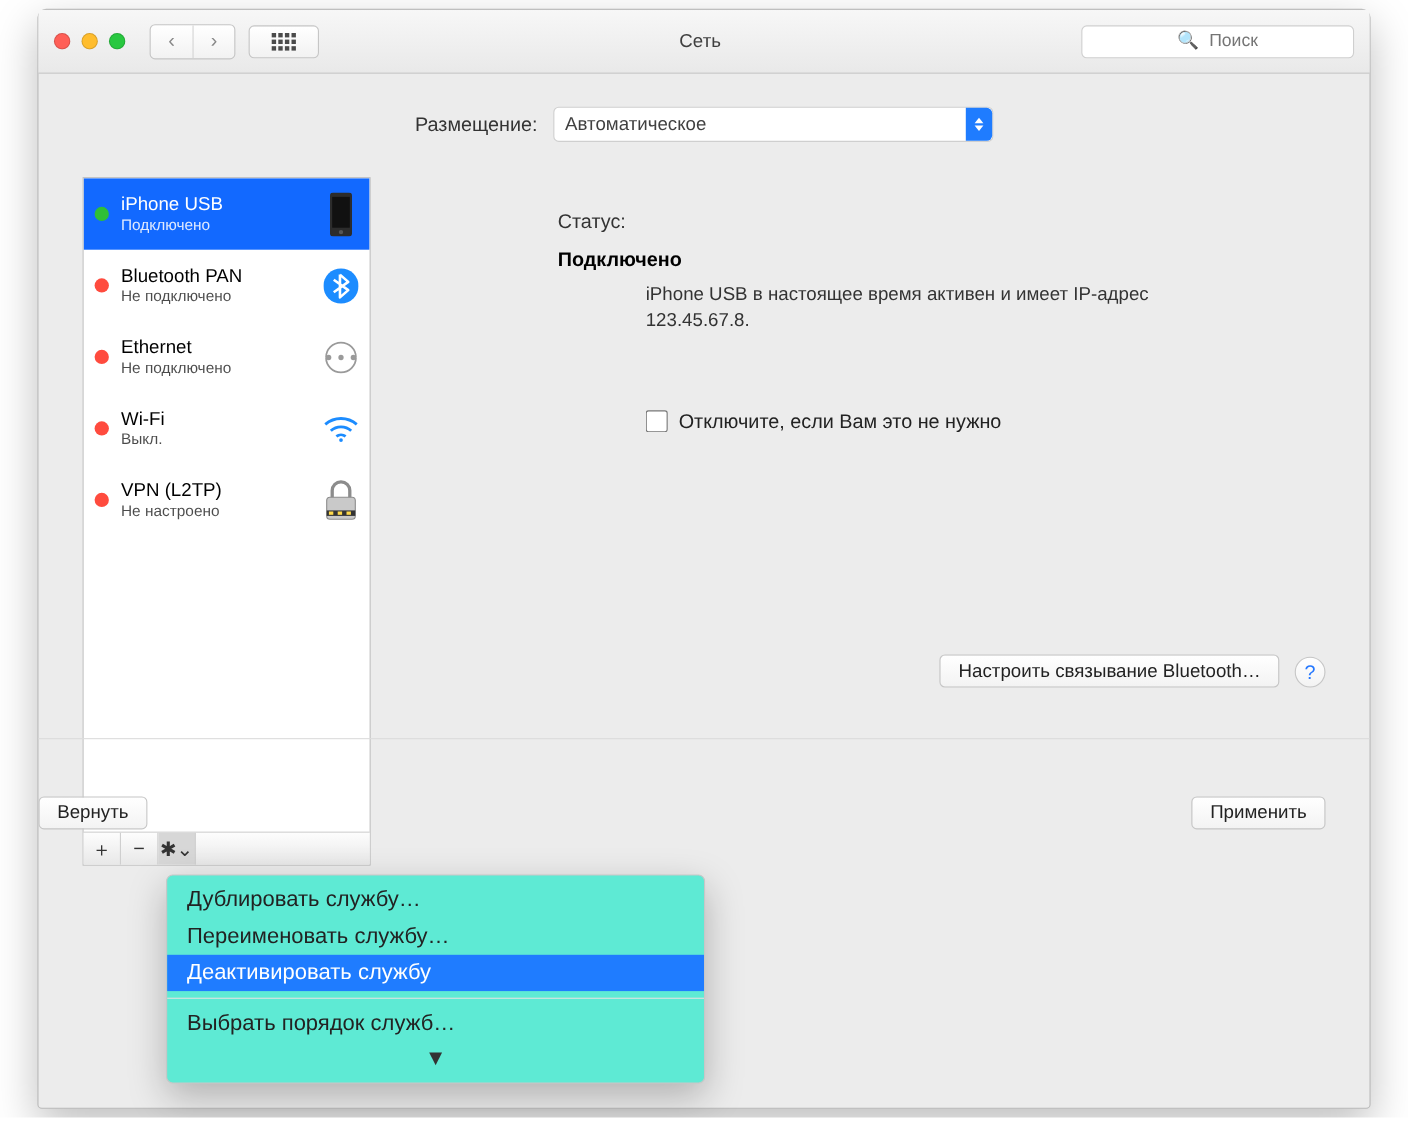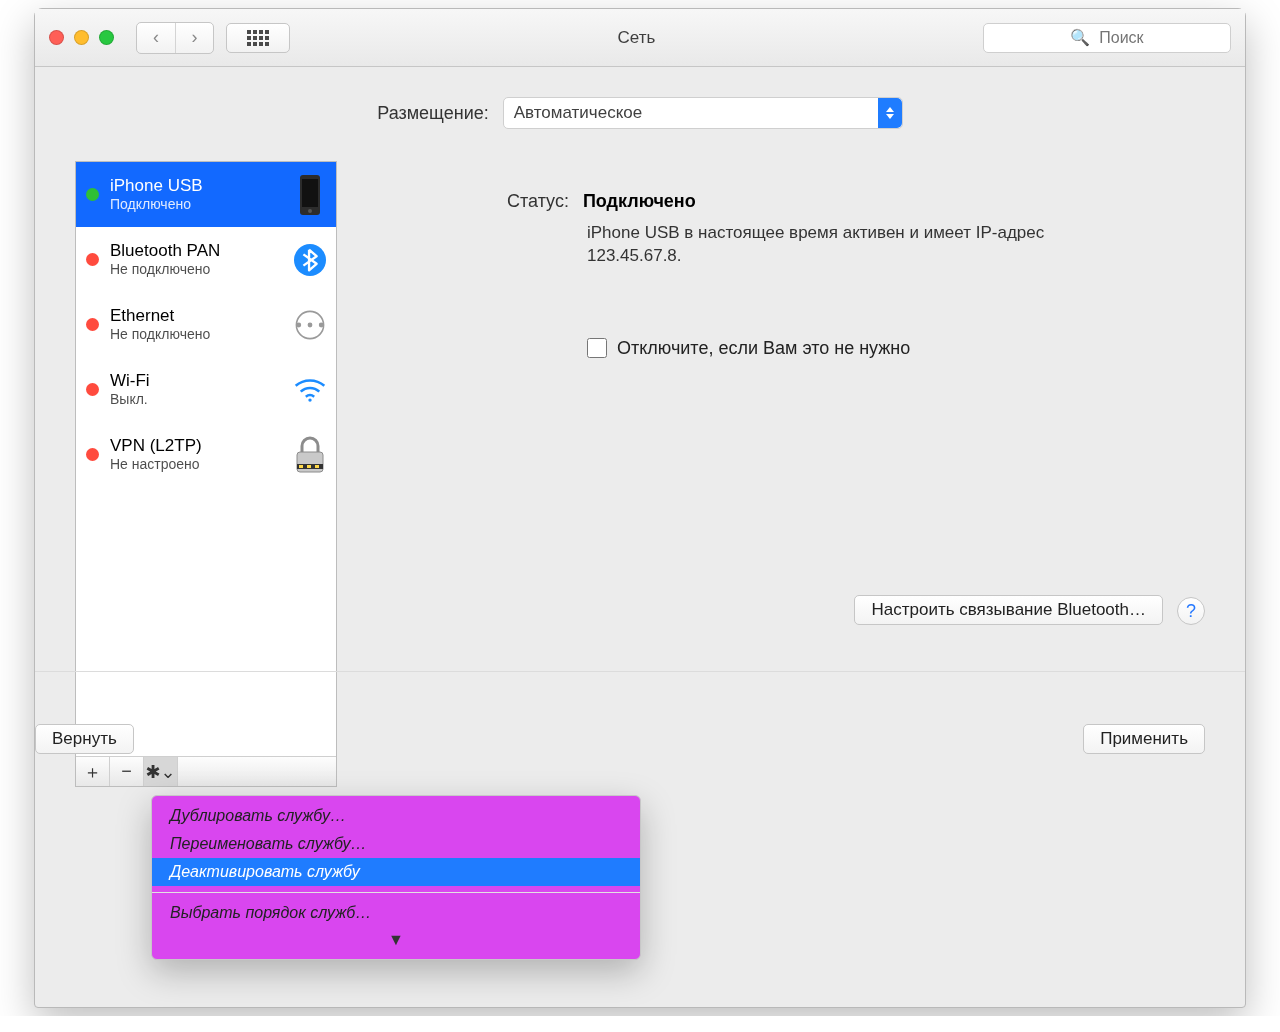--- a/index.html
+++ b/index.html
@@ -49,36 +49,36 @@
   .dot.green{background:#2fbf36;} .dot.red{background:#ff4b3e;}
   .svc .txt { flex:1; }
   .svc .name { font-size:17px; line-height:1.1; }
   .svc .sub  { font-size:14px; opacity:.7; }
   .svc.selected .sub { color:#dfeaff; opacity:1; }
   .svc .icon { width:32px; height:42px; display:flex; align-items:center; justify-content:center; flex-shrink:0; }
   .sbtools { position:absolute; bottom:0; left:0; right:0; height:30px; border-top:1px solid #cfcfcf; display:flex; background:linear-gradient(#fdfdfd,#e8e8e8); }
   .sbtools .tbtn { width:34px; display:flex; align-items:center; justify-content:center; border-right:1px solid #cfcfcf; font-size:18px; color:#333; }
   .sbtools .gear { background:#d7d7d7; }
   .main { flex:1; padding-top:2px; }
-  .statusrow { display:flex; gap:14px; margin: 28px 0 0 150px; font-size:18px; }
+  .statusrow { display:flex; gap:14px; margin: 28px 0 0 150px; font-size:18px;flex-direction:column; }
   .statuslabel { color:#333; }
   .statusval { font-weight:700; }
   .statusdesc { margin:10px 0 0 230px; font-size:17px; color:#333; max-width:520px; line-height:1.35; }
   .check { margin:70px 0 0 230px; display:flex; align-items:flex-start; gap:10px; font-size:18px; color:#222;}
   .check input { width:20px; height:20px; }
   .mainfoot { position:absolute; right:40px; bottom:162px; display:flex; align-items:flex-end; gap:14px; }
   .btnmac { height:30px; padding:0 16px; font-size:17px; border:1px solid #c6c6c6; border-radius:5px; background:linear-gradient(#ffffff,#f3f3f3); color:#222; display:inline-flex; align-items:center; }
   .helpbtn { width:28px;height:28px;border-radius:50%;border:1px solid #c6c6c6;background:linear-gradient(#ffffff,#f3f3f3);color:#2578ff;display:inline-flex;align-items:center;justify-content:center;font-size:18px;}
   .footbar { position:absolute; left:0; right:0; bottom:0; height:116px; padding:52px 40px 0 0; display:flex; justify-content:space-between; gap:18px; }
   .footbar.sep { border-top:1px solid #dcdcdc; }
   
   .popup {
-    position:absolute; left:116px; top:786px; width:490px; background:#d946ef;
+    position:absolute; left:116px; top:786px; width:490px; background:#5eead4;
     border:1px solid #c7c7c7; border-radius:6px; box-shadow:0 12px 34px rgba(0,0,0,0.25);
-    z-index:50; padding:6px 0 10px; font-size:16px; color:#222;font-style:italic;
+    z-index:50; padding:6px 0 10px; font-size:20px; color:#222;
   }
   .popup .mi { padding:5px 18px; }
   .popup .mi.highlight { background:#1f7cff; color:#fff; }
   .popup hr { border:none; border-top:1px solid #e2e2e2; margin:6px 0; }
   .popup .scrolldown { text-align:center; color:#333; padding-top:4px; }
 </style>
 </head>
 <body>
 
 <div class="window">

